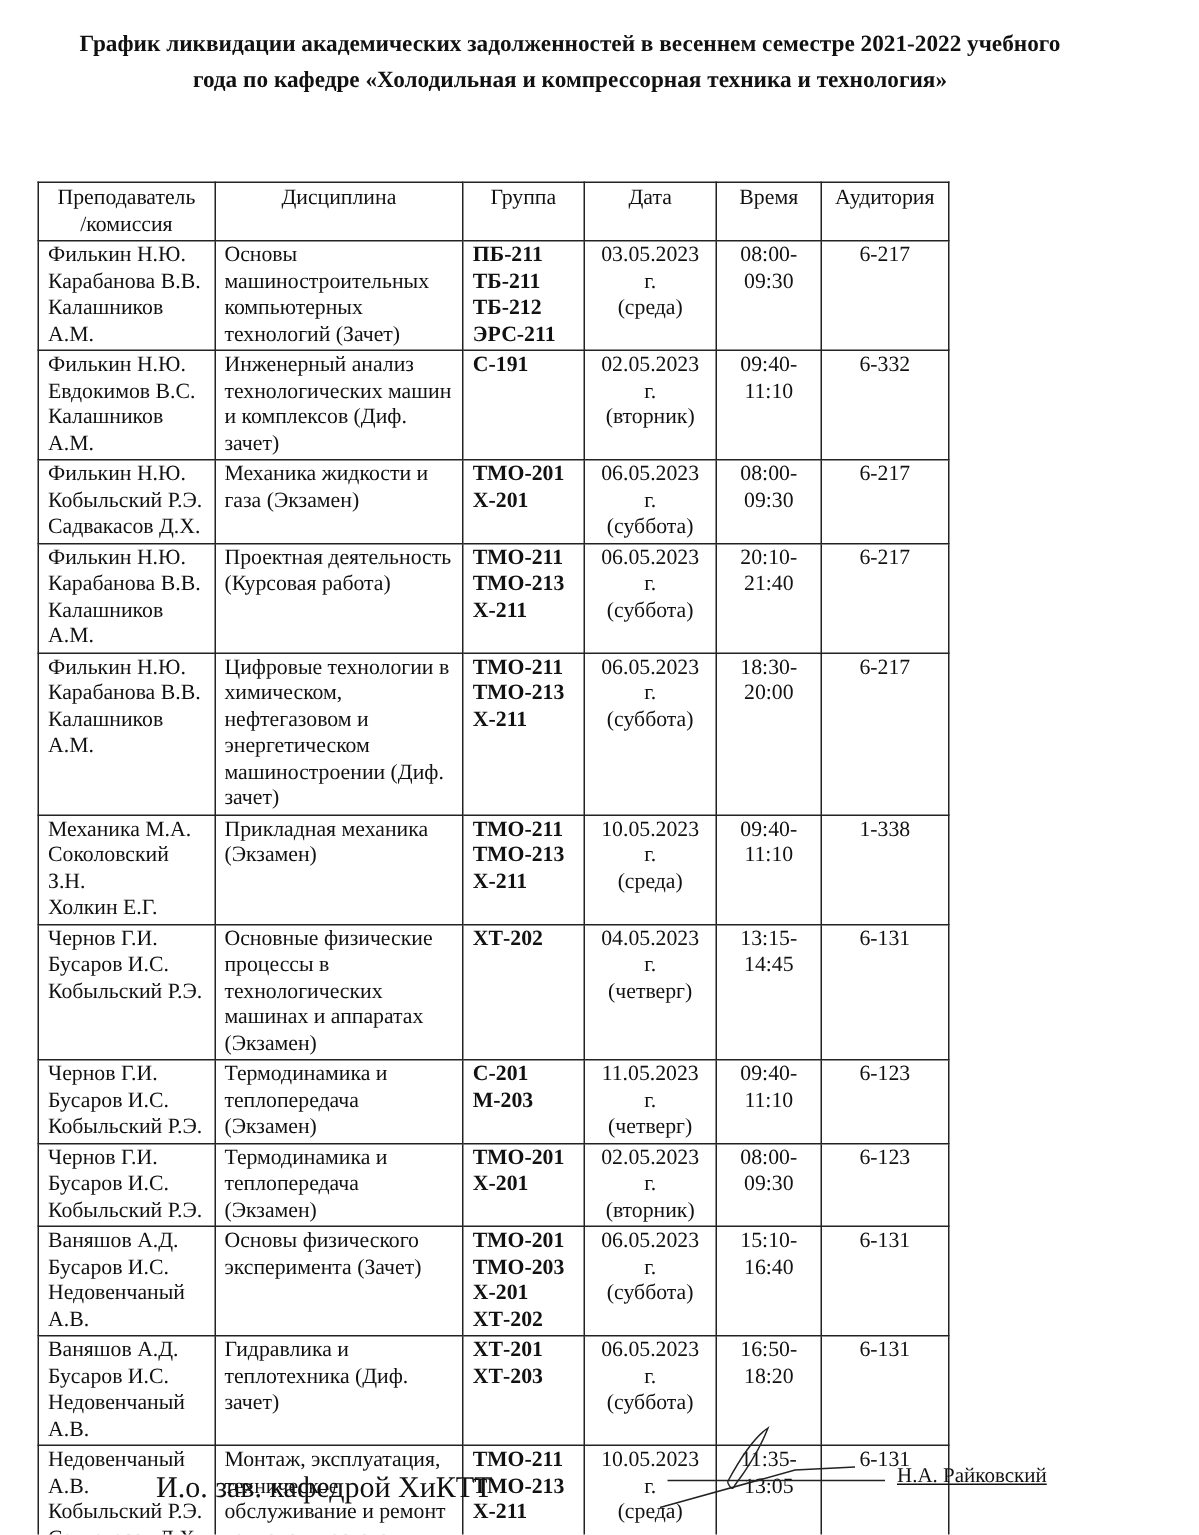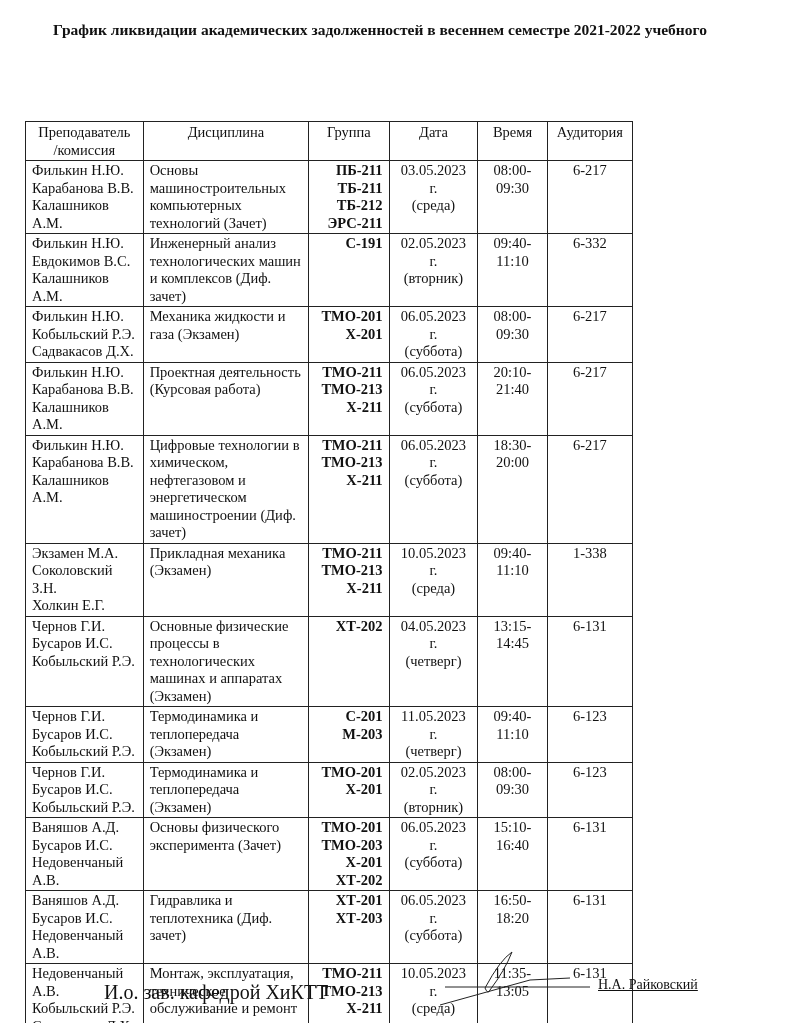--- a/index.html
+++ b/index.html
@@ -7,32 +7,33 @@
          font-family: "Liberation Serif", serif; color: #111; }
   .title { position: absolute; left: 0; width: 760px; top: 18px; text-align: center;
            font-weight: bold; font-size: 15.5px; line-height: 24px; }
   table.sched { position: absolute; left: 25px; top: 121px; width: 608px;
                 border-collapse: collapse; font-size: 14.5px; line-height: 17.5px; }
   table.sched th, table.sched td { border: 1.5px solid #222; vertical-align: top;
                 padding: 1px 6px 1px 6px; }
   table.sched th { font-weight: normal; text-align: center; height: 34px; padding-top: 2px; }
   col.c1 { width: 147px; } col.c2 { width: 203px; } col.c3 { width: 95px; }
   col.c4 { width: 113px; } col.c5 { width: 109px; } col.c6 { width: 99px; }
-  td.grp { text-align: right; font-weight: bold; }
+  td.grp { text-align: left; font-weight: bold; }
   td.center { text-align: center; }
   .line { display: block; }
   .footer-left { position: absolute; left: 104px; top: 981px; font-size: 20px; }
   .footer-right { position: absolute; left: 598px; top: 977px; font-size: 14px; text-decoration: underline; }
   .sig { position: absolute; left: 430px; top: 950px; }
 </style>
 </head>
 <body>
 
 <div class="title">
   <div>График ликвидации академических задолженностей в весеннем семестре 2021-2022 учебного</div>
+  <div>года по кафедре «Холодильная и компрессорная техника и технология»</div>
 </div>
 
 <table class="sched">
   <colgroup>
       <col class="c1">
       <col class="c2">
       <col class="c3">
       <col class="c4">
       <col class="c5">
       <col class="c6">
@@ -139,21 +140,21 @@
         </td>
         <td class="center">
           <span class="line">06.05.2023 г.</span>
           <span class="line">(суббота)</span>
         </td>
         <td class="center">18:30-20:00</td>
         <td class="center">6-217</td>
       </tr>
       <tr>
         <td>
-          <span class="line">Экзамен М.А.</span>
+          <span class="line">Механика М.А.</span>
           <span class="line">Соколовский З.Н.</span>
           <span class="line">Холкин Е.Г.</span>
         </td>
         <td>Прикладная механика (Экзамен)</td>
         <td class="grp">
           <span class="line">ТМО-211</span>
           <span class="line">ТМО-213</span>
           <span class="line">Х-211</span>
         </td>
         <td class="center">

